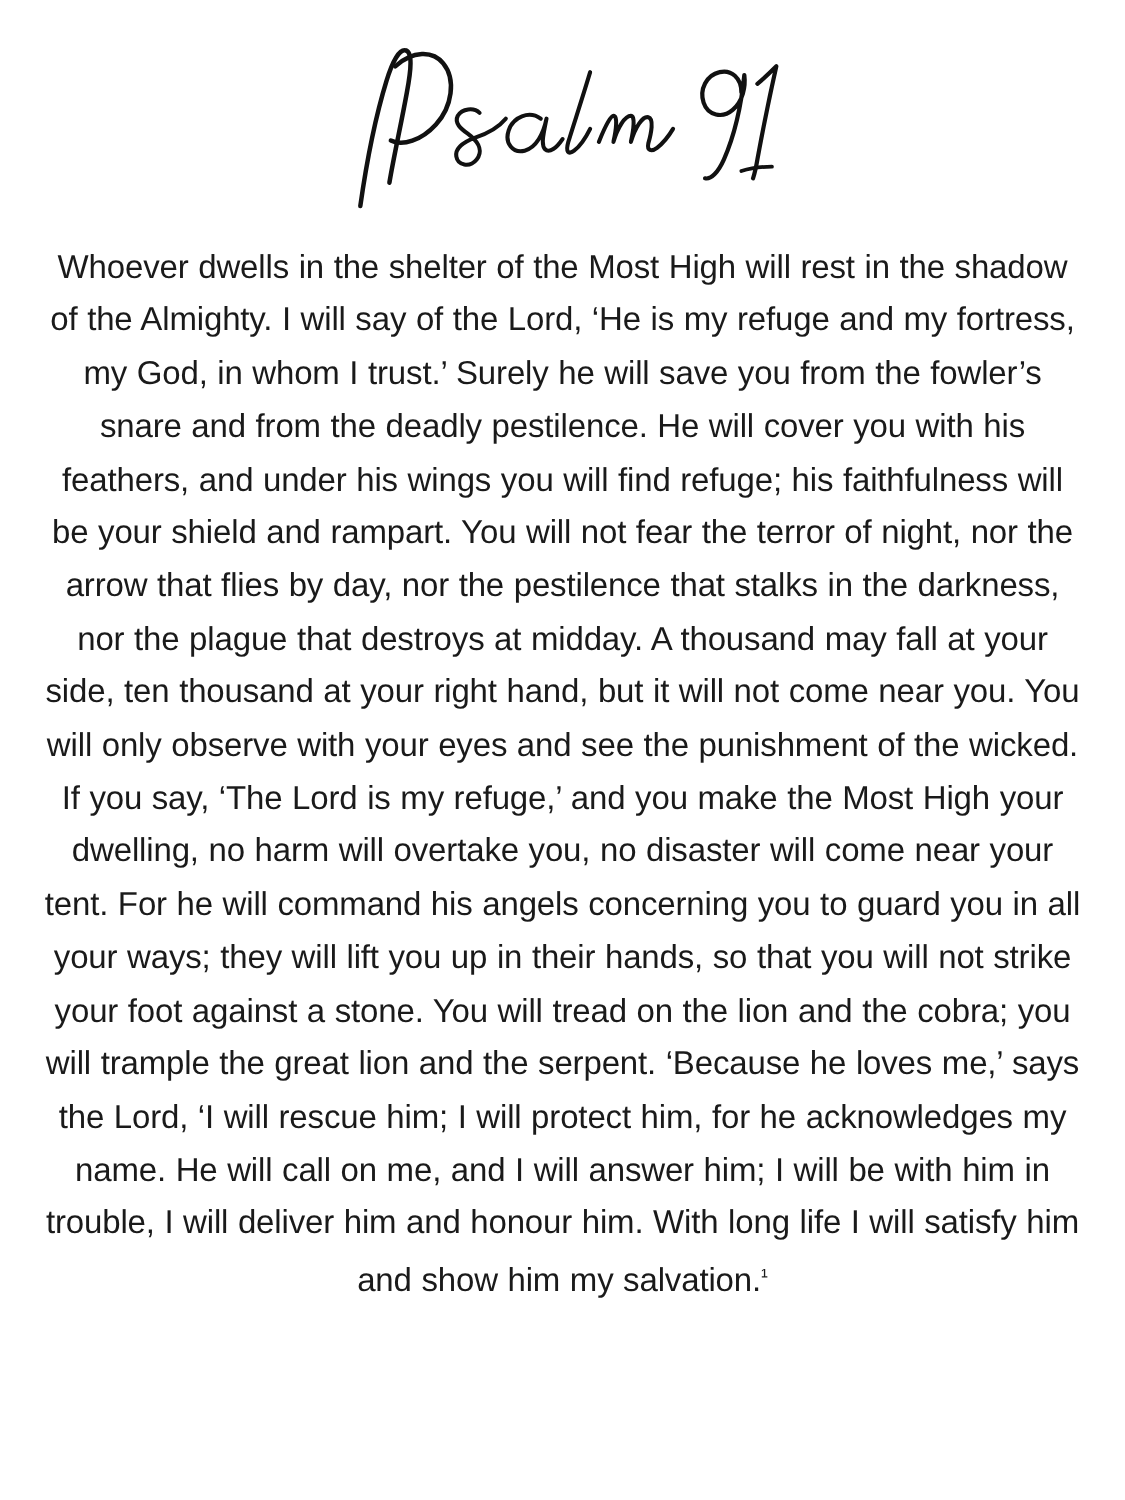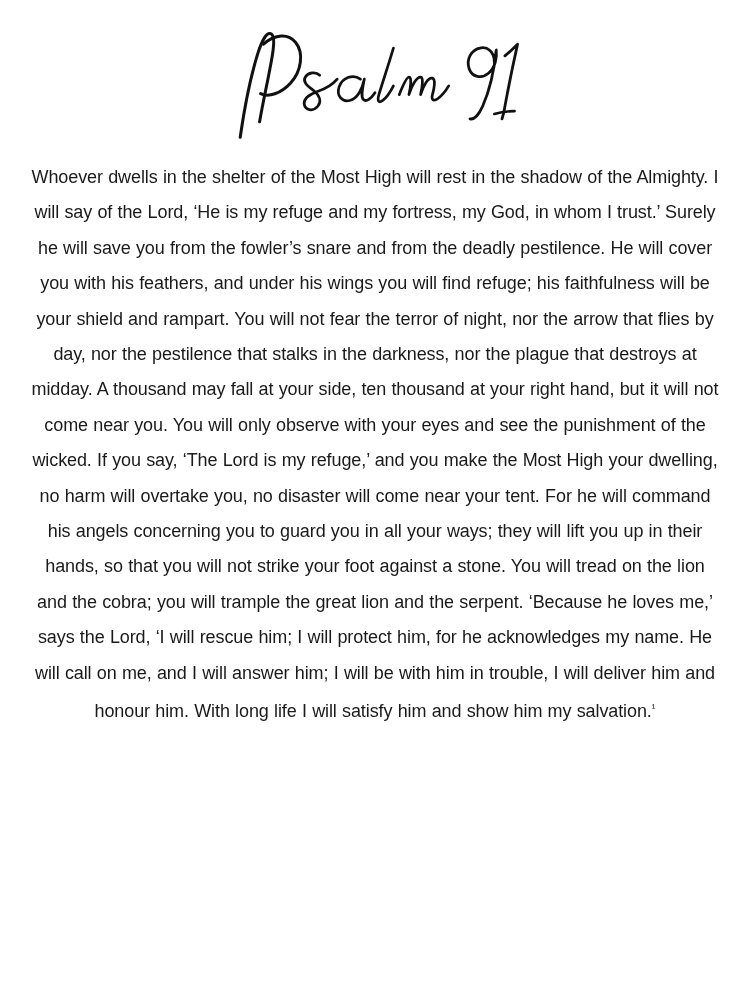--- a/index.html
+++ b/index.html
@@ -48,21 +48,21 @@
 
   
   .verse {
     position: absolute;
     top: 160px;
     left: 28px;
     width: 694px;
     text-align: center;
     color: #1a1a1a;
     font-family: "Liberation Sans", sans-serif;
-    font-size: 18px;
+    font-size: 22px;
     font-weight: 300;
     line-height: 35.4px;
     letter-spacing: -0.1px;
     word-spacing: 0.4px;
     -webkit-font-smoothing: antialiased;
     margin: 0;
     text-rendering: optimizeLegibility;
   }
   .verse .marker {
     font-size: 0.62em;

